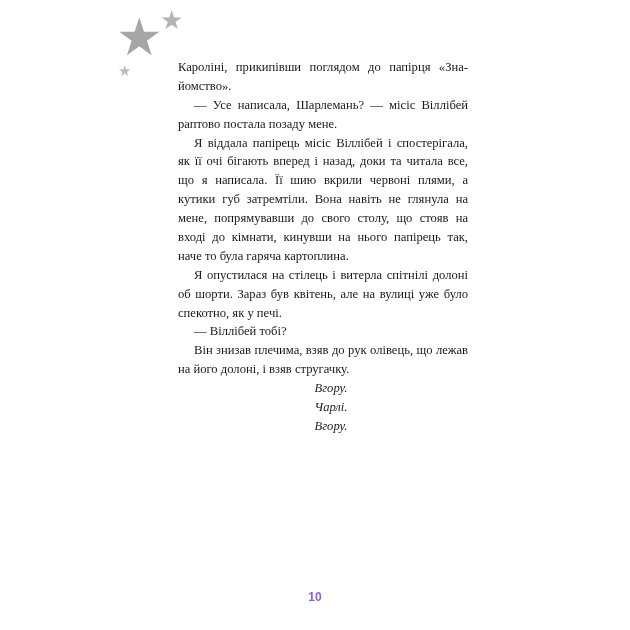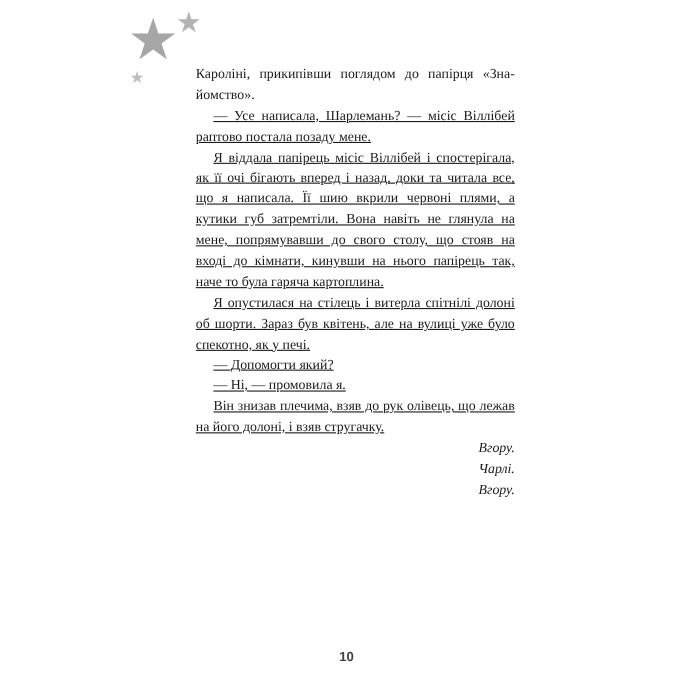--- a/index.html
+++ b/index.html
@@ -57,59 +57,57 @@
   p {
     margin: 0;
     font-size: 12.6px;
     line-height: 1.5;
     text-align: justify;
     text-justify: inter-word;
     hyphens: manual;
   }
   p.indent {
     text-indent: 16px;
-    text-decoration: underline;
   }
   p.noindent {
     text-indent: 0;
   }
   p.italic {
     font-style: italic;
     text-indent: 16px;
-    text-align: right;
+    text-align: center;
   }
 
   .folio {
     position: absolute;
     left: 0;
     right: 0;
     top: 590px;
     text-align: center;
     font-family: "Liberation Sans", sans-serif;
     font-weight: bold;
     font-size: 12px;
-    color: #404040;
+    color: #8b5cf6;
   }
 </style>
 </head>
 <body>
 
 <div class="page">
 
   <div class="star-deco star-big">★</div>
   <div class="star-deco star-mid">★</div>
   <div class="star-deco star-small">★</div>
 
   <div class="textblock">
     <p class="noindent">Кароліні, прикипівши поглядом до папірця «Зна­йомство».</p>
     <p class="indent">— Усе написала, Шарлемань? — місіс Віллібей раптово постала позаду мене.</p>
     <p class="indent">Я віддала папірець місіс Віллібей і спостерігала, як її очі бігають вперед і назад, доки та читала все, що я написала. Її шию вкрили червоні плями, а кутики губ затремтіли. Вона навіть не глянула на мене, попрямувавши до свого столу, що стояв на вході до кімнати, кинувши на нього папірець так, наче то була гаряча картоплина.</p>
     <p class="indent">Я опустилася на стілець і витерла спітнілі долоні об шорти. Зараз був квітень, але на вулиці уже було спекотно, як у печі.</p>
-    <p class="indent">— Допомогти який?</p>
-    <p class="indent">— Ні, — промовила я.</p>
+    <p class="indent">— Віллібей тобі?</p>
     <p class="indent">Він знизав плечима, взяв до рук олівець, що лежав на його долоні, і взяв стругачку.</p>
     <p class="italic">Вгору.</p>
     <p class="italic">Чарлі.</p>
     <p class="italic">Вгору.</p>
   </div>
 
   <div class="folio">10</div>
 
 </div>
 

